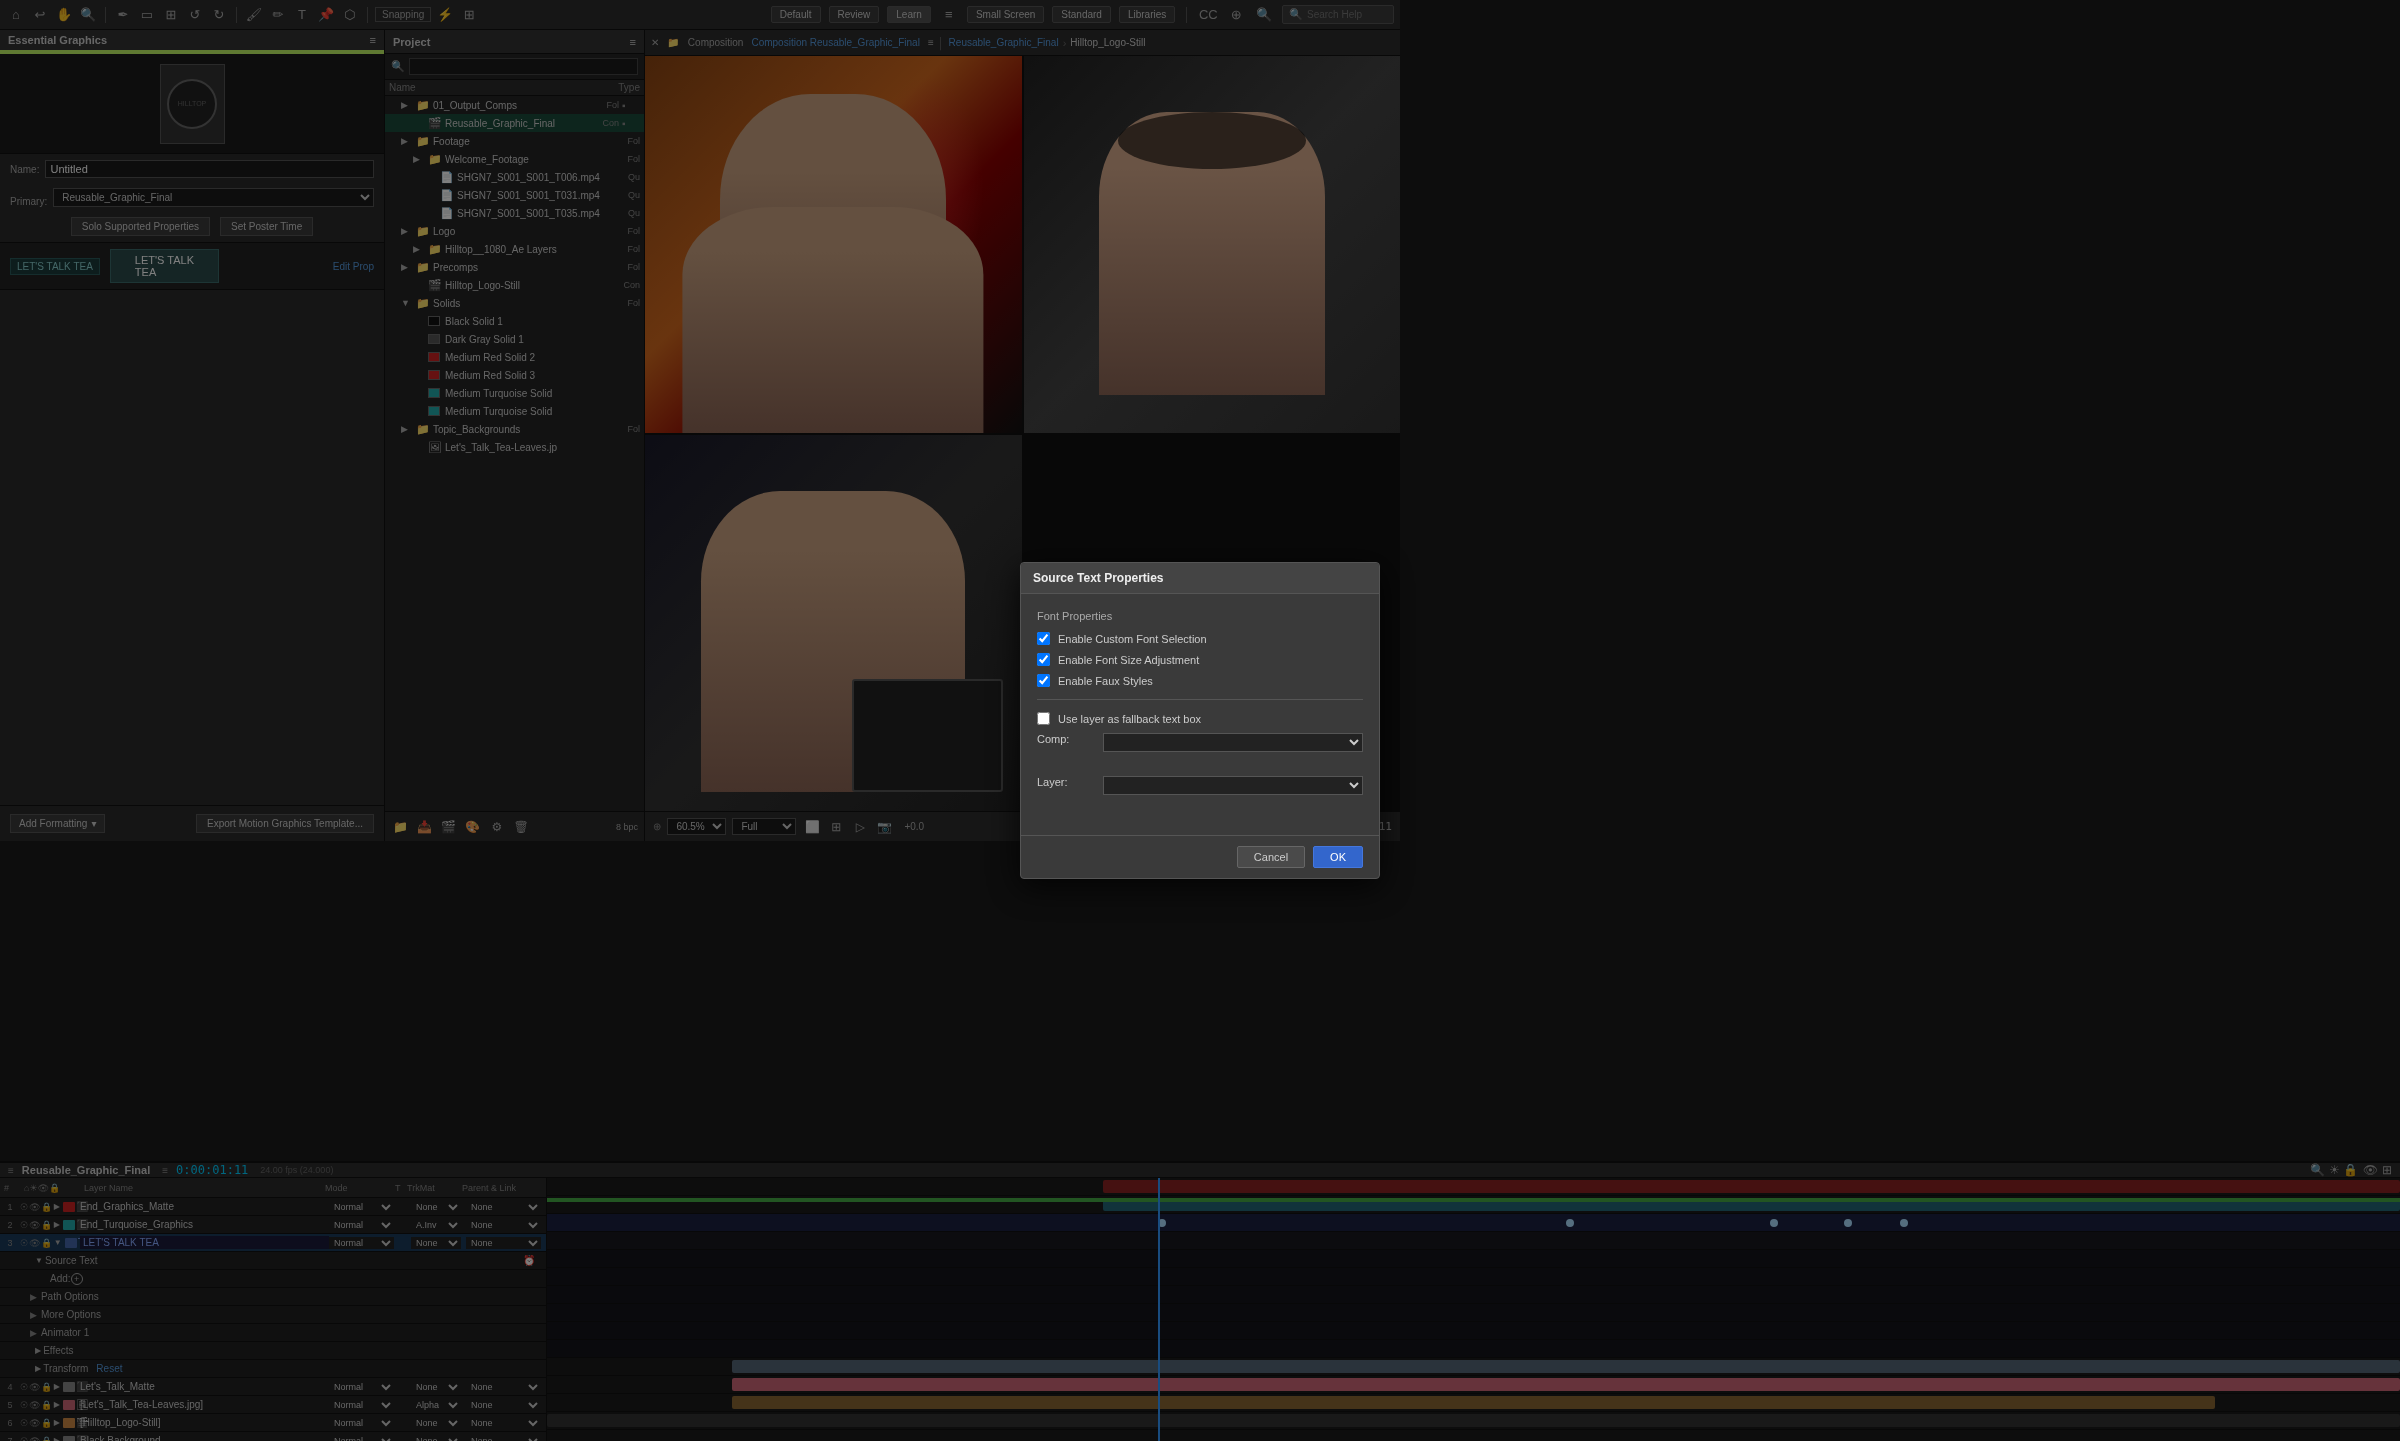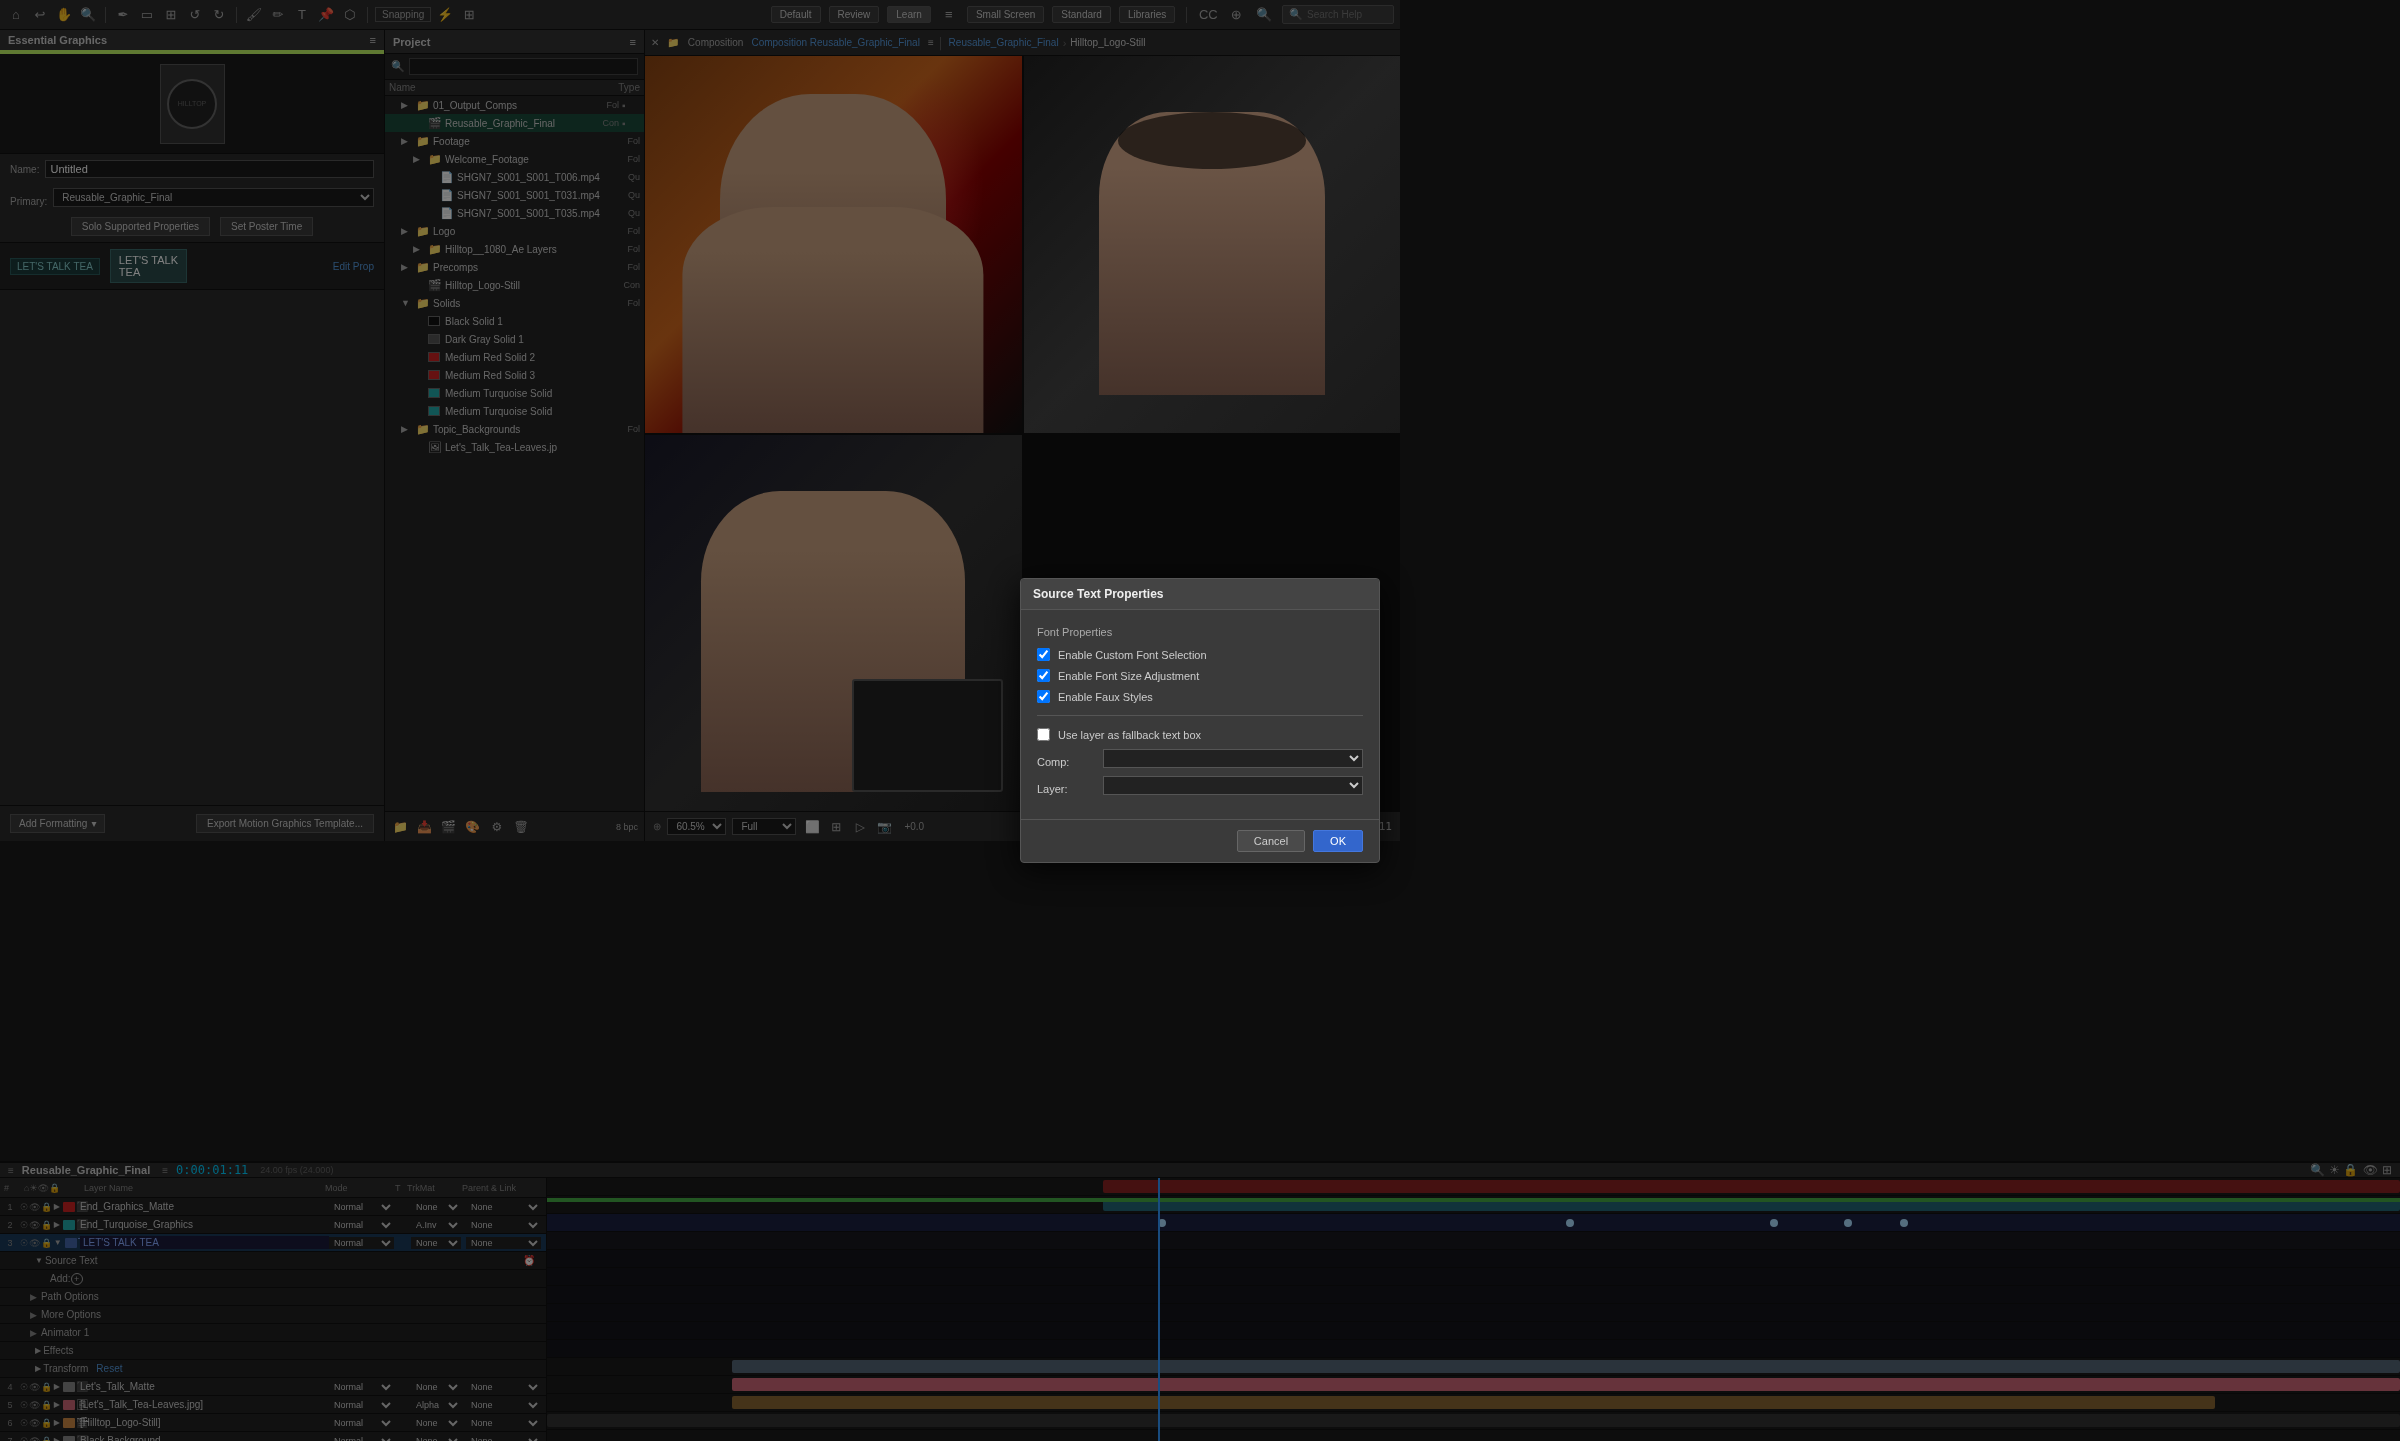--- a/index.html
+++ b/index.html
@@ -136,21 +136,21 @@
     .eg-text-tag {
       background: #1a3a3a;
       border: 1px solid #2a5a5a;
       padding: 2px 6px;
       font-size: 10px;
       color: #88cccc;
     }
     .eg-text-edit {
       background: #2a4a4a;
       border: 1px solid #3a6a6a;
-      padding: 4px 8px;
+      padding: 4px 24px;
       color: #fff;
       font-size: 11px;
     }
     .eg-edit-prop {
       margin-left: auto;
       color: #5599dd;
       font-size: 10px;
       cursor: pointer;
     }
 
@@ -488,22 +488,22 @@
       font-size: 11px; color: #aaa; margin-bottom: 10px;
     }
     .modal-checkbox-row {
       display: flex; align-items: center; gap: 8px;
       margin-bottom: 8px;
     }
     .modal-checkbox-row input[type=checkbox] { cursor: pointer; }
     .modal-checkbox-row label { font-size: 11px; color: #ccc; cursor: pointer; }
     .modal-sep { height: 1px; background: #555; margin: 12px 0; }
     .modal-row {
-      display: flex; align-items: flex-end; gap: 6px;
-      margin-bottom: 8px;
+      display: flex; align-items: flex-start; gap: 6px;
+      margin-bottom: 24px;
     }
     .modal-row label { font-size: 11px; color: #ccc; width: 60px; }
     .modal-row input, .modal-row select {
       flex: 1; background: #222; border: 1px solid #555;
       color: #ccc; padding: 2px 4px; font-size: 10px;
     }
     .modal-footer {
       display: flex; justify-content: flex-end; gap: 8px;
       padding: 10px 16px;
       border-top: 1px solid #555;

